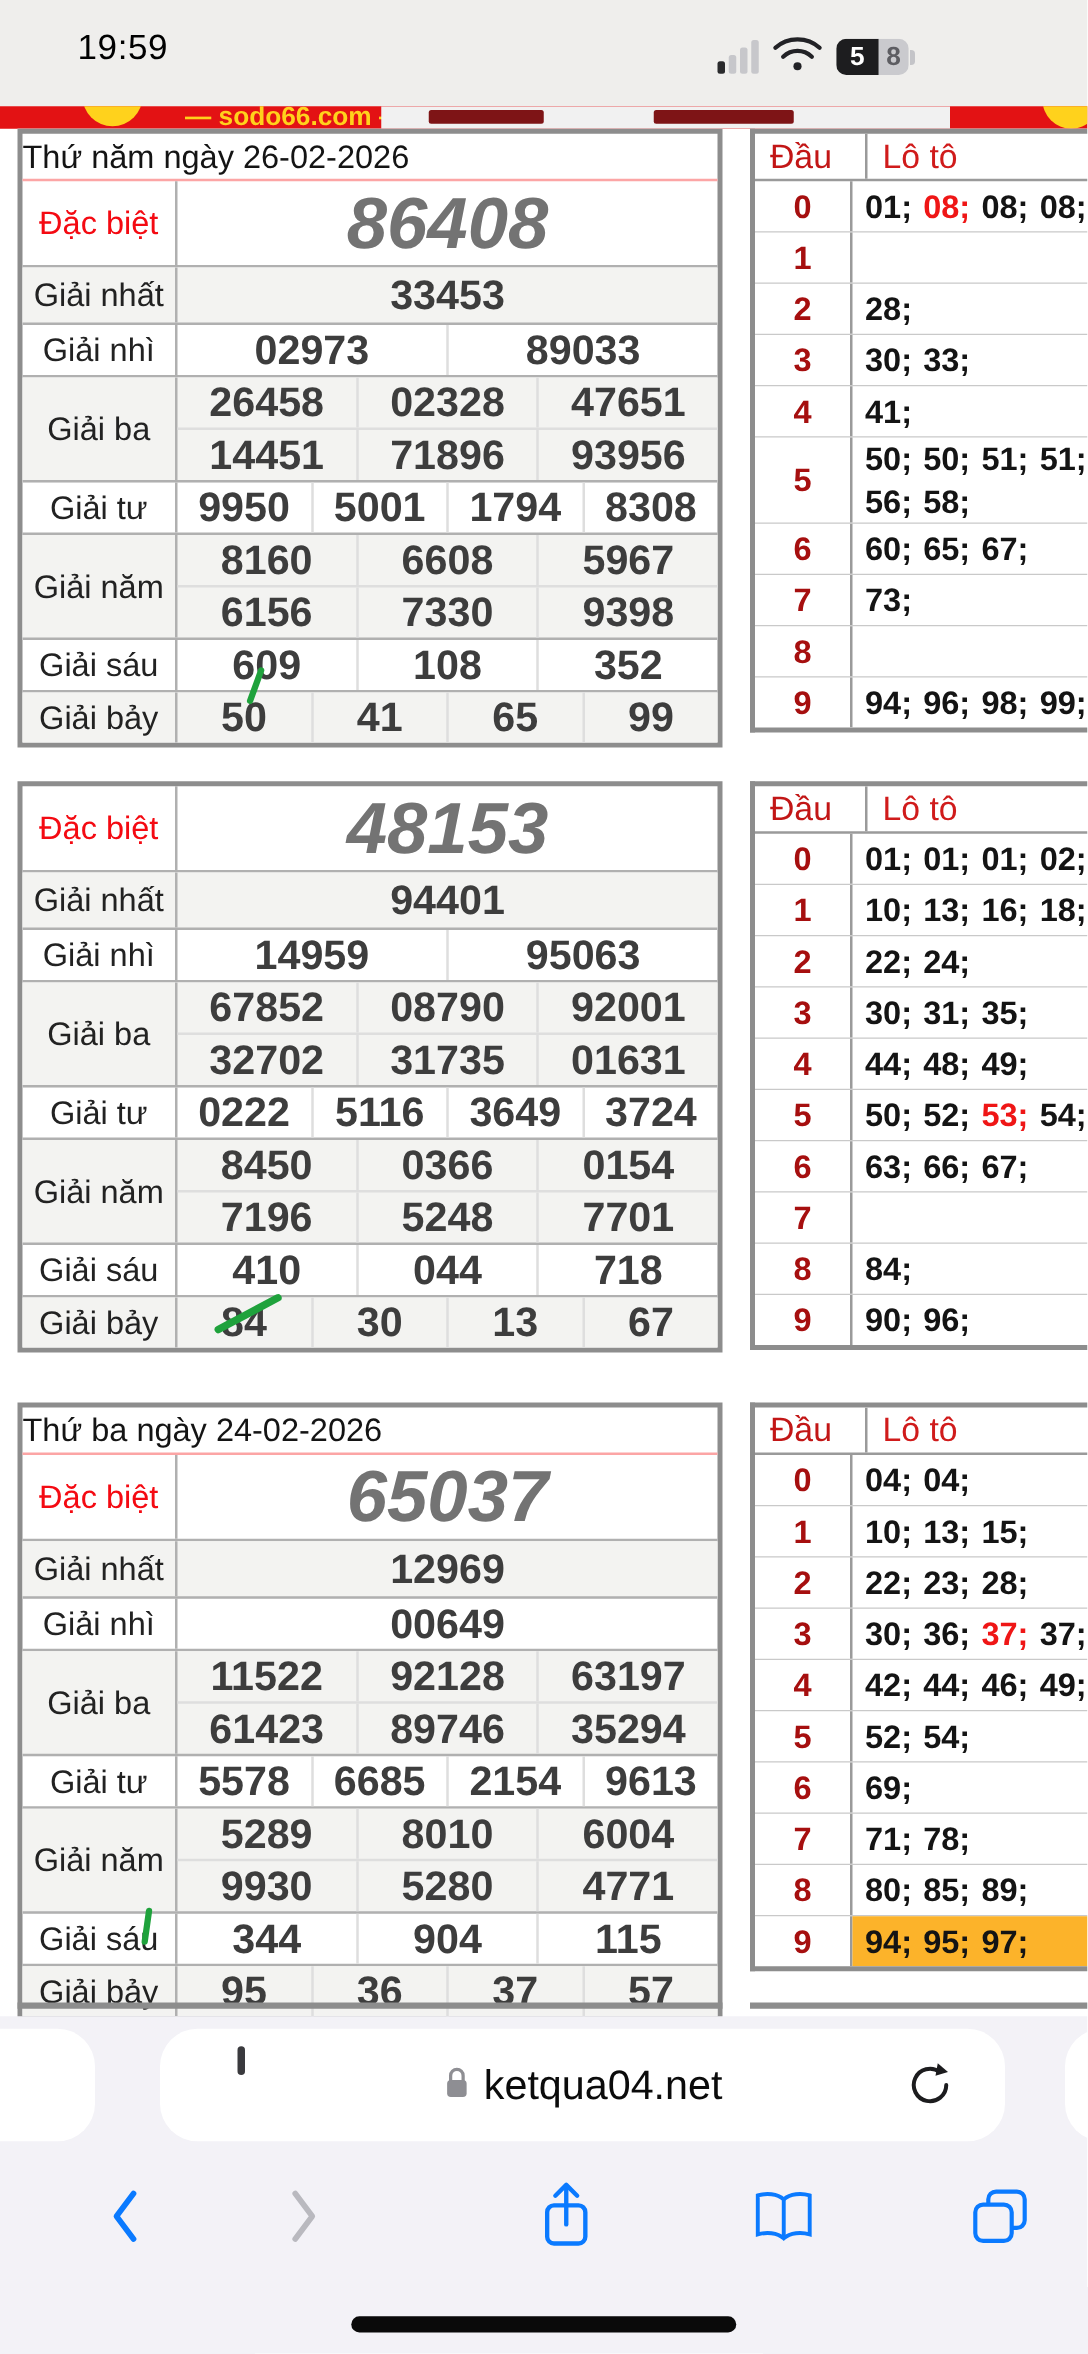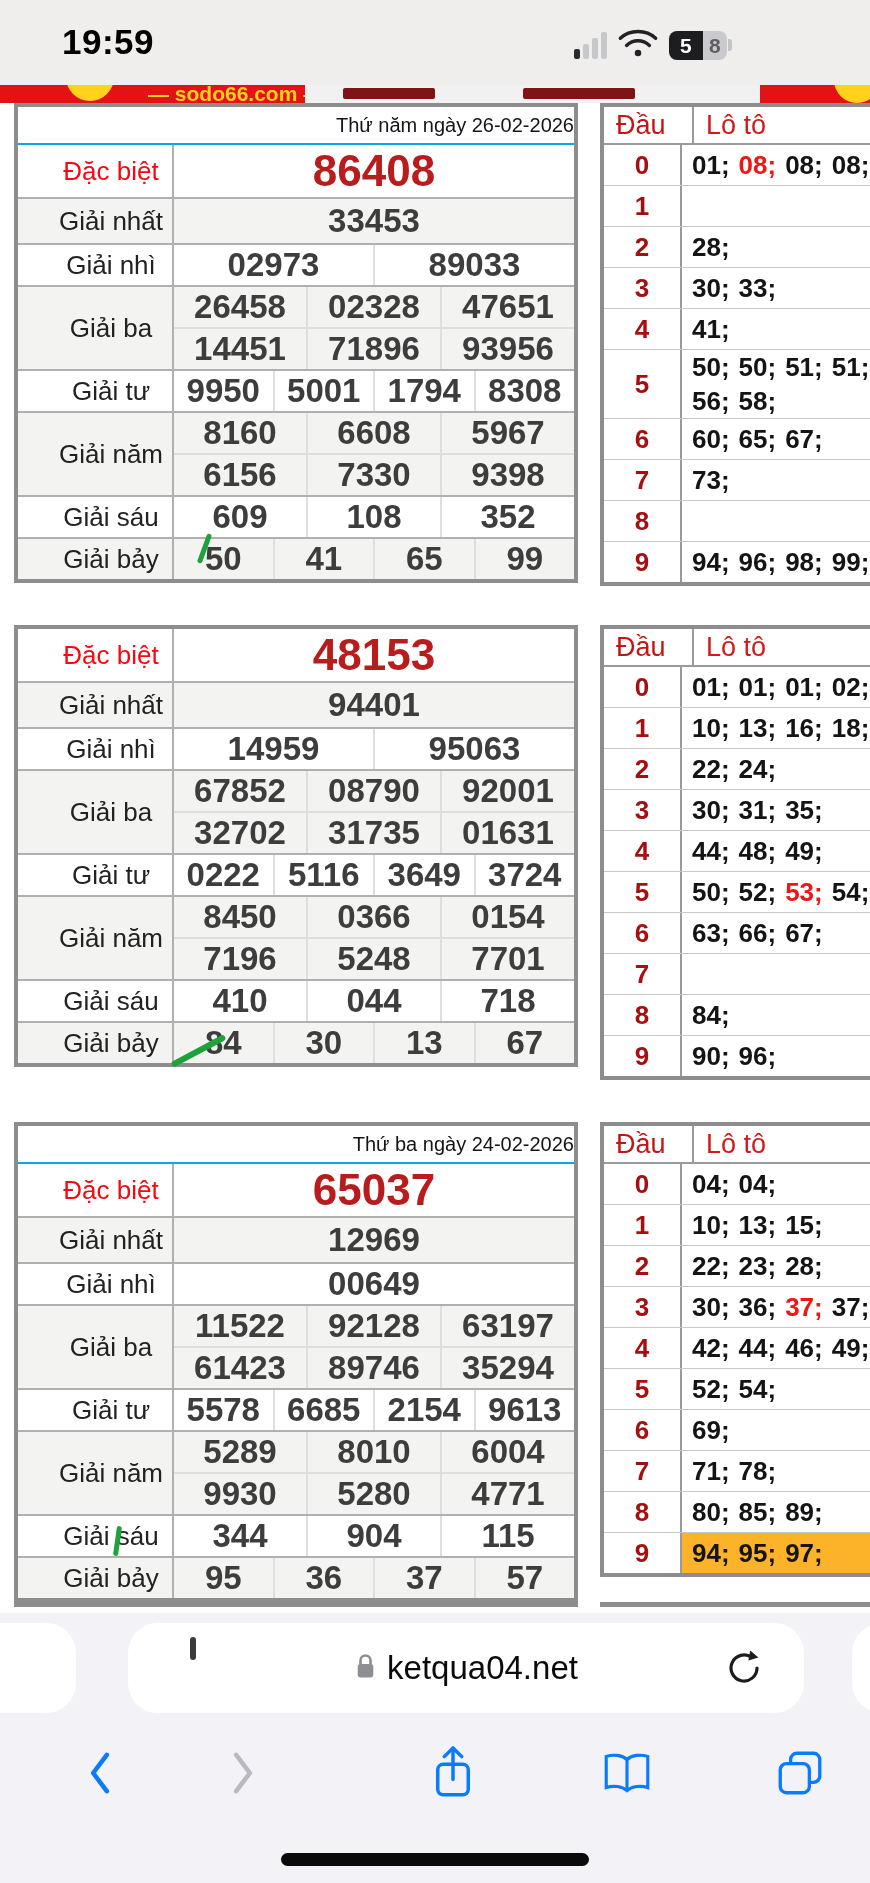--- a/index.html
+++ b/index.html
@@ -2,21 +2,21 @@
 <html><head>
 <meta charset="utf-8">
 <style>
   html,body{margin:0;padding:0;}
   body{width:870px;height:1883px;position:relative;background:#fff;
        font-family:"Liberation Sans","DejaVu Sans",sans-serif;overflow:hidden;}
   .screen{position:absolute;inset:0;}
 
   
   .status-bar{position:absolute;left:0;top:0;width:870px;height:85px;background:#efeeec;}
-  .sb-time{position:absolute;left:62px;top:22px;font-size:35px;font-weight:700;color:#000;letter-spacing:.5px;}
+  .sb-time{position:absolute;left:62px;top:22px;font-size:28px;font-weight:400;color:#000;letter-spacing:.5px;}
   .sb-icons{position:absolute;right:138px;top:27px;display:flex;align-items:center;gap:10px;}
   .bars{display:flex;align-items:flex-end;gap:3px;height:27px;}
   .bars i{display:block;width:6px;border-radius:2px;background:#c7c7cb;}
   .bars i.on{background:#2a2a2c;}
   .b1{height:10px;} .b2{height:15px;} .b3{height:21px;} .b4{height:27px;}
   .batt{display:flex;align-items:center;}
   .batt-body{display:flex;width:58px;height:29px;border-radius:8px;overflow:hidden;font-size:21px;font-weight:700;line-height:29px;}
   .batt-l{flex:0 0 60%;background:#1d1d1f;color:#fff;text-align:center;}
   .batt-r{flex:1;background:#cacace;color:#5d5d62;text-align:center;}
   .batt-nub{width:4px;height:12px;background:#c4c4c8;border-radius:0 3px 3px 0;margin-left:1.5px;}
@@ -27,34 +27,34 @@
   .bn-text{position:absolute;left:148px;top:0;height:18px;line-height:18px;font-size:21px;font-weight:700;color:#ffd21c;white-space:nowrap;}
   .bn-panel{position:absolute;left:305px;top:0;width:455px;height:18px;background:#f1f1f1;}
   .bn-blob{position:absolute;top:3px;height:11px;background:#7e1416;border-radius:2px;}
   .blob1{left:38px;width:92px;} .blob2{left:218px;width:112px;}
   .bn-circle-r{position:absolute;left:834px;top:-28px;width:46px;height:46px;border-radius:50%;background:#ffd21c;}
 
   
   .day{position:absolute;left:14px;width:856px;}
   
   .lt{position:absolute;left:0;top:0;width:564px;background:#fff;border:4px solid #8d8d8d;box-sizing:border-box;}
-  .lt-title{height:36px;line-height:36px;text-align:right;font-size:20px;color:#141414;border-bottom:2px solid #0ea5e9;}
-  .lt-row{display:flex;border-bottom:2px solid #b0b0b0;padding-left:32px;}
+  .lt-title{height:36px;line-height:36px;text-align:left;font-size:26px;color:#141414;border-bottom:2px solid #fca5a5;}
+  .lt-row{display:flex;border-bottom:2px solid #b0b0b0;}
   .lt-row:last-child{border-bottom:none;}
   .lt-row.alt{background:#f3f3f1;}
   .lt-label{flex:0 0 122px;display:flex;align-items:center;justify-content:center;
             font-size:26px;color:#222;border-right:2px solid #b0b0b0;}
   .lt-vals{flex:1;display:flex;min-width:0;}
   .lt-vals.col{flex-direction:column;}
   .lt-subrow{display:flex;flex:1;}
   .lt-subrow:first-child{border-bottom:2px solid #dedede;justify-content:space-between;}
   .lt-num{flex:1;display:flex;align-items:center;justify-content:center;
           font-weight:700;font-size:33px;color:#3d3d3d;border-left:2px solid #dedede;min-height:40px;}
   .lt-num:first-child{border-left:none;}
-  .r-special .lt-num{font-size:44px;color:#b91c1c;min-height:52px;}
+  .r-special .lt-num{font-size:58px;color:#737373;min-height:52px;font-style:italic;}
   .r-special .lt-label{color:#f40a12;}
   .r-first .lt-num{min-height:44px;}
 
   
   .rt{position:absolute;left:586px;top:0;width:270px;background:#fff;border:4px solid #8d8d8d;border-right:none;
       box-sizing:border-box;overflow:hidden;}
   .rti{width:420px;}
   .rt-head{display:flex;height:36px;align-items:center;border-bottom:2px solid #9a9a9a;}
   .rt-h-dau{flex:0 0 76px;padding-left:12px;font-size:27px;color:#c21616;border-right:2px solid #9a9a9a;
             align-self:stretch;display:flex;align-items:center;}

